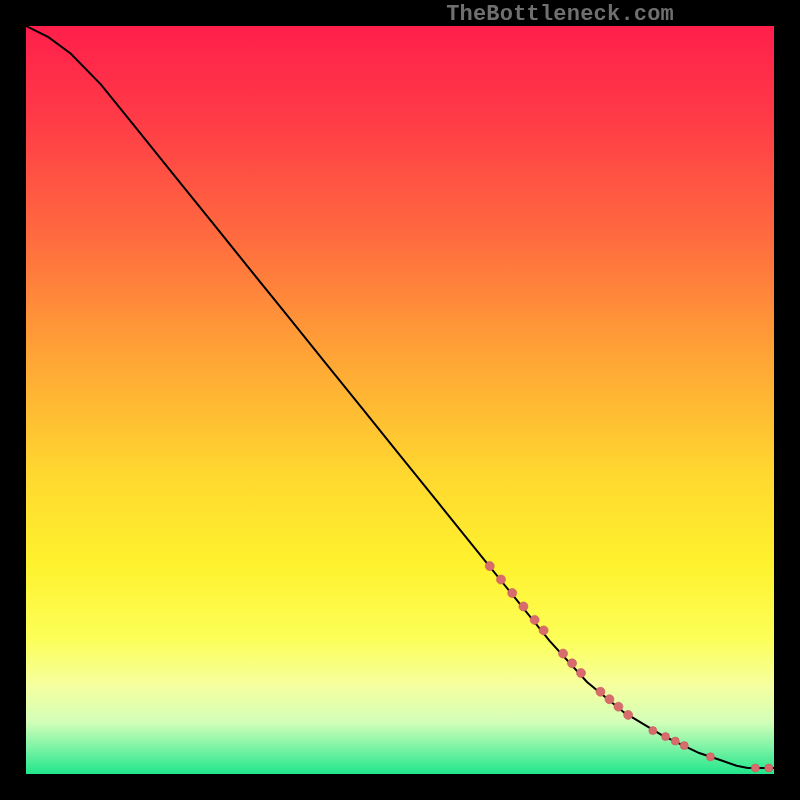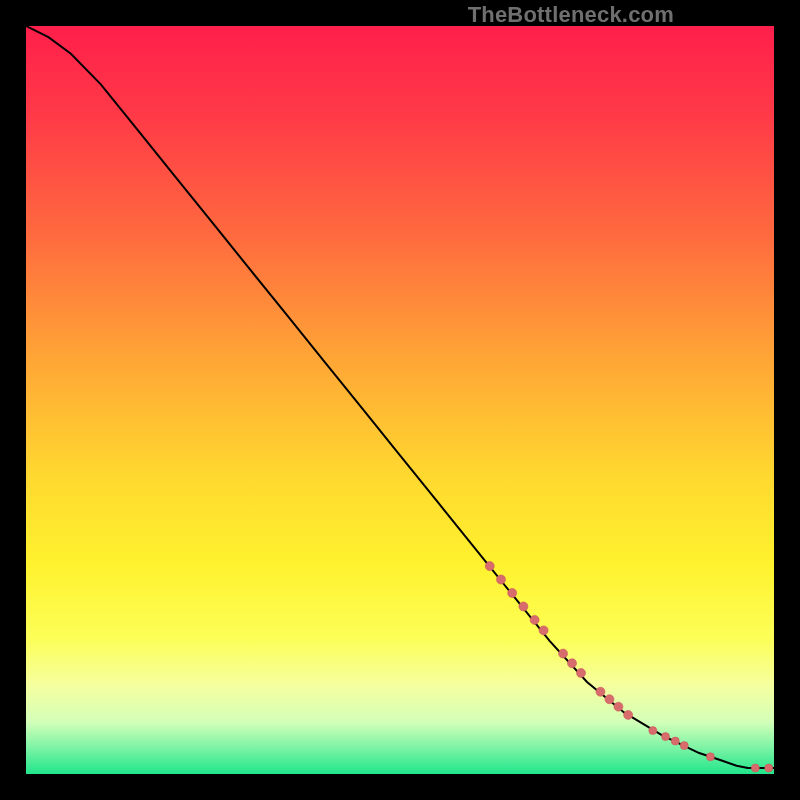--- a/index.html
+++ b/index.html
@@ -8,20 +8,21 @@
     width: 800px;
     height: 800px;
     background: #000;
     overflow: hidden;
     font-family: Arial, Helvetica, sans-serif;
   }
   .stage {
     position: relative;
     width: 688px;
     height: 800px;
+    font-family: Liberation Mono, monospace;
   }
   .watermark {
     position: absolute;
     top: 2px;
     right: 14px;
     font-size: 22px;
     font-weight: 600;
     color: #6f6f6f;
     letter-spacing: 0.2px;
     user-select: none;

